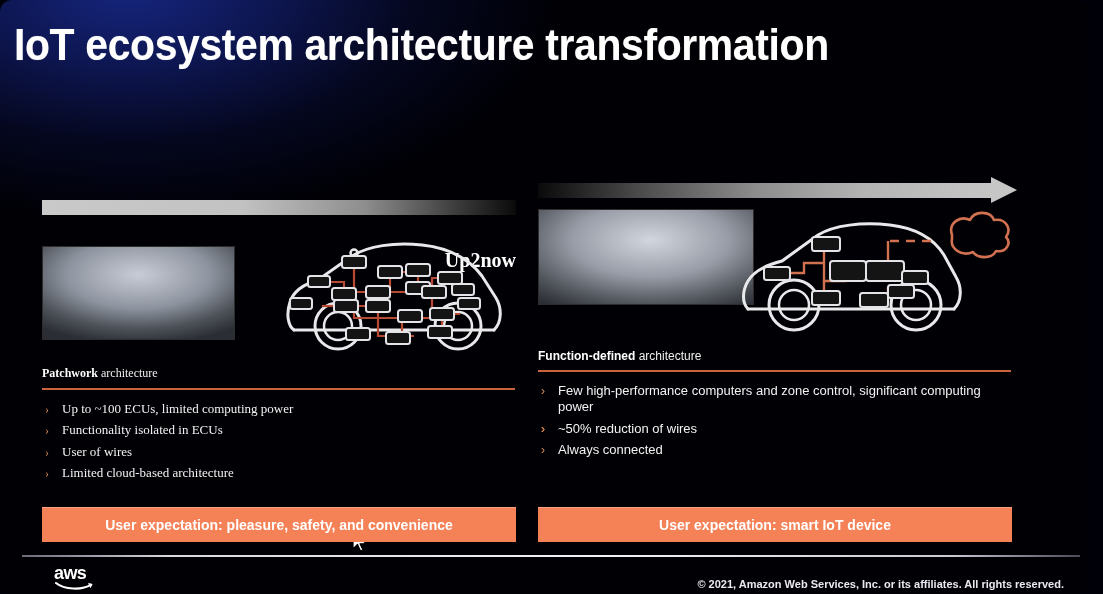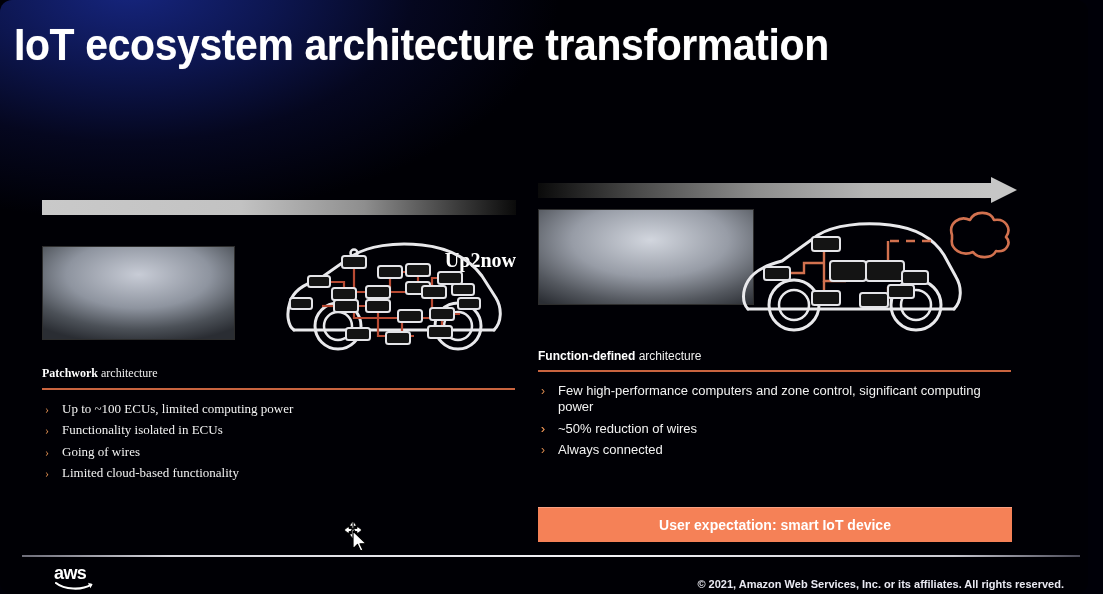--- a/index.html
+++ b/index.html
@@ -322,25 +322,25 @@
       <div class="bullet">
         <span class="chev">›</span>
         <span>Up to ~100 ECUs, limited computing power</span>
       </div>
       <div class="bullet">
         <span class="chev">›</span>
         <span>Functionality isolated in ECUs</span>
       </div>
       <div class="bullet">
         <span class="chev">›</span>
-        <span>Going of wires</span>
-      </div>
-      <div class="bullet">
-        <span class="chev">›</span>
-        <span>Limited cloud-based functionality</span>
+        <span>User of wires</span>
+      </div>
+      <div class="bullet">
+        <span class="chev">›</span>
+        <span>Limited cloud-based architecture</span>
       </div>
     </div>
   </div>
 
   <div class="panel" id="panel-right">
 
 
     <div class="gradient-bar" id="arrow-right-shaft">
       <div id="arrow-right-head"></div>
     </div>
@@ -426,20 +426,23 @@
         <span class="chev">›</span>
         <span>~50% reduction of wires</span>
       </div>
       <div class="bullet">
         <span class="chev">›</span>
         <span>Always connected</span>
       </div>
     </div>
   </div>
 
+  <div class="banner" id="banner-left">
+    <span>User expectation: pleasure, safety, and convenience</span>
+  </div>
   <div class="banner" id="banner-right">
     <span>User expectation: smart IoT device</span>
   </div>
 
   <div id="footer-rule"></div>
 
   <div id="aws-logo">
     <div class="aws-text">aws</div>
     <svg width="44" height="10" viewBox="0 0 44 10">
       <path d="M1 2 C9 8.6 27 9.6 36 3.6" fill="none" stroke="#ffffff" stroke-width="2.1" stroke-linecap="round"></path>

